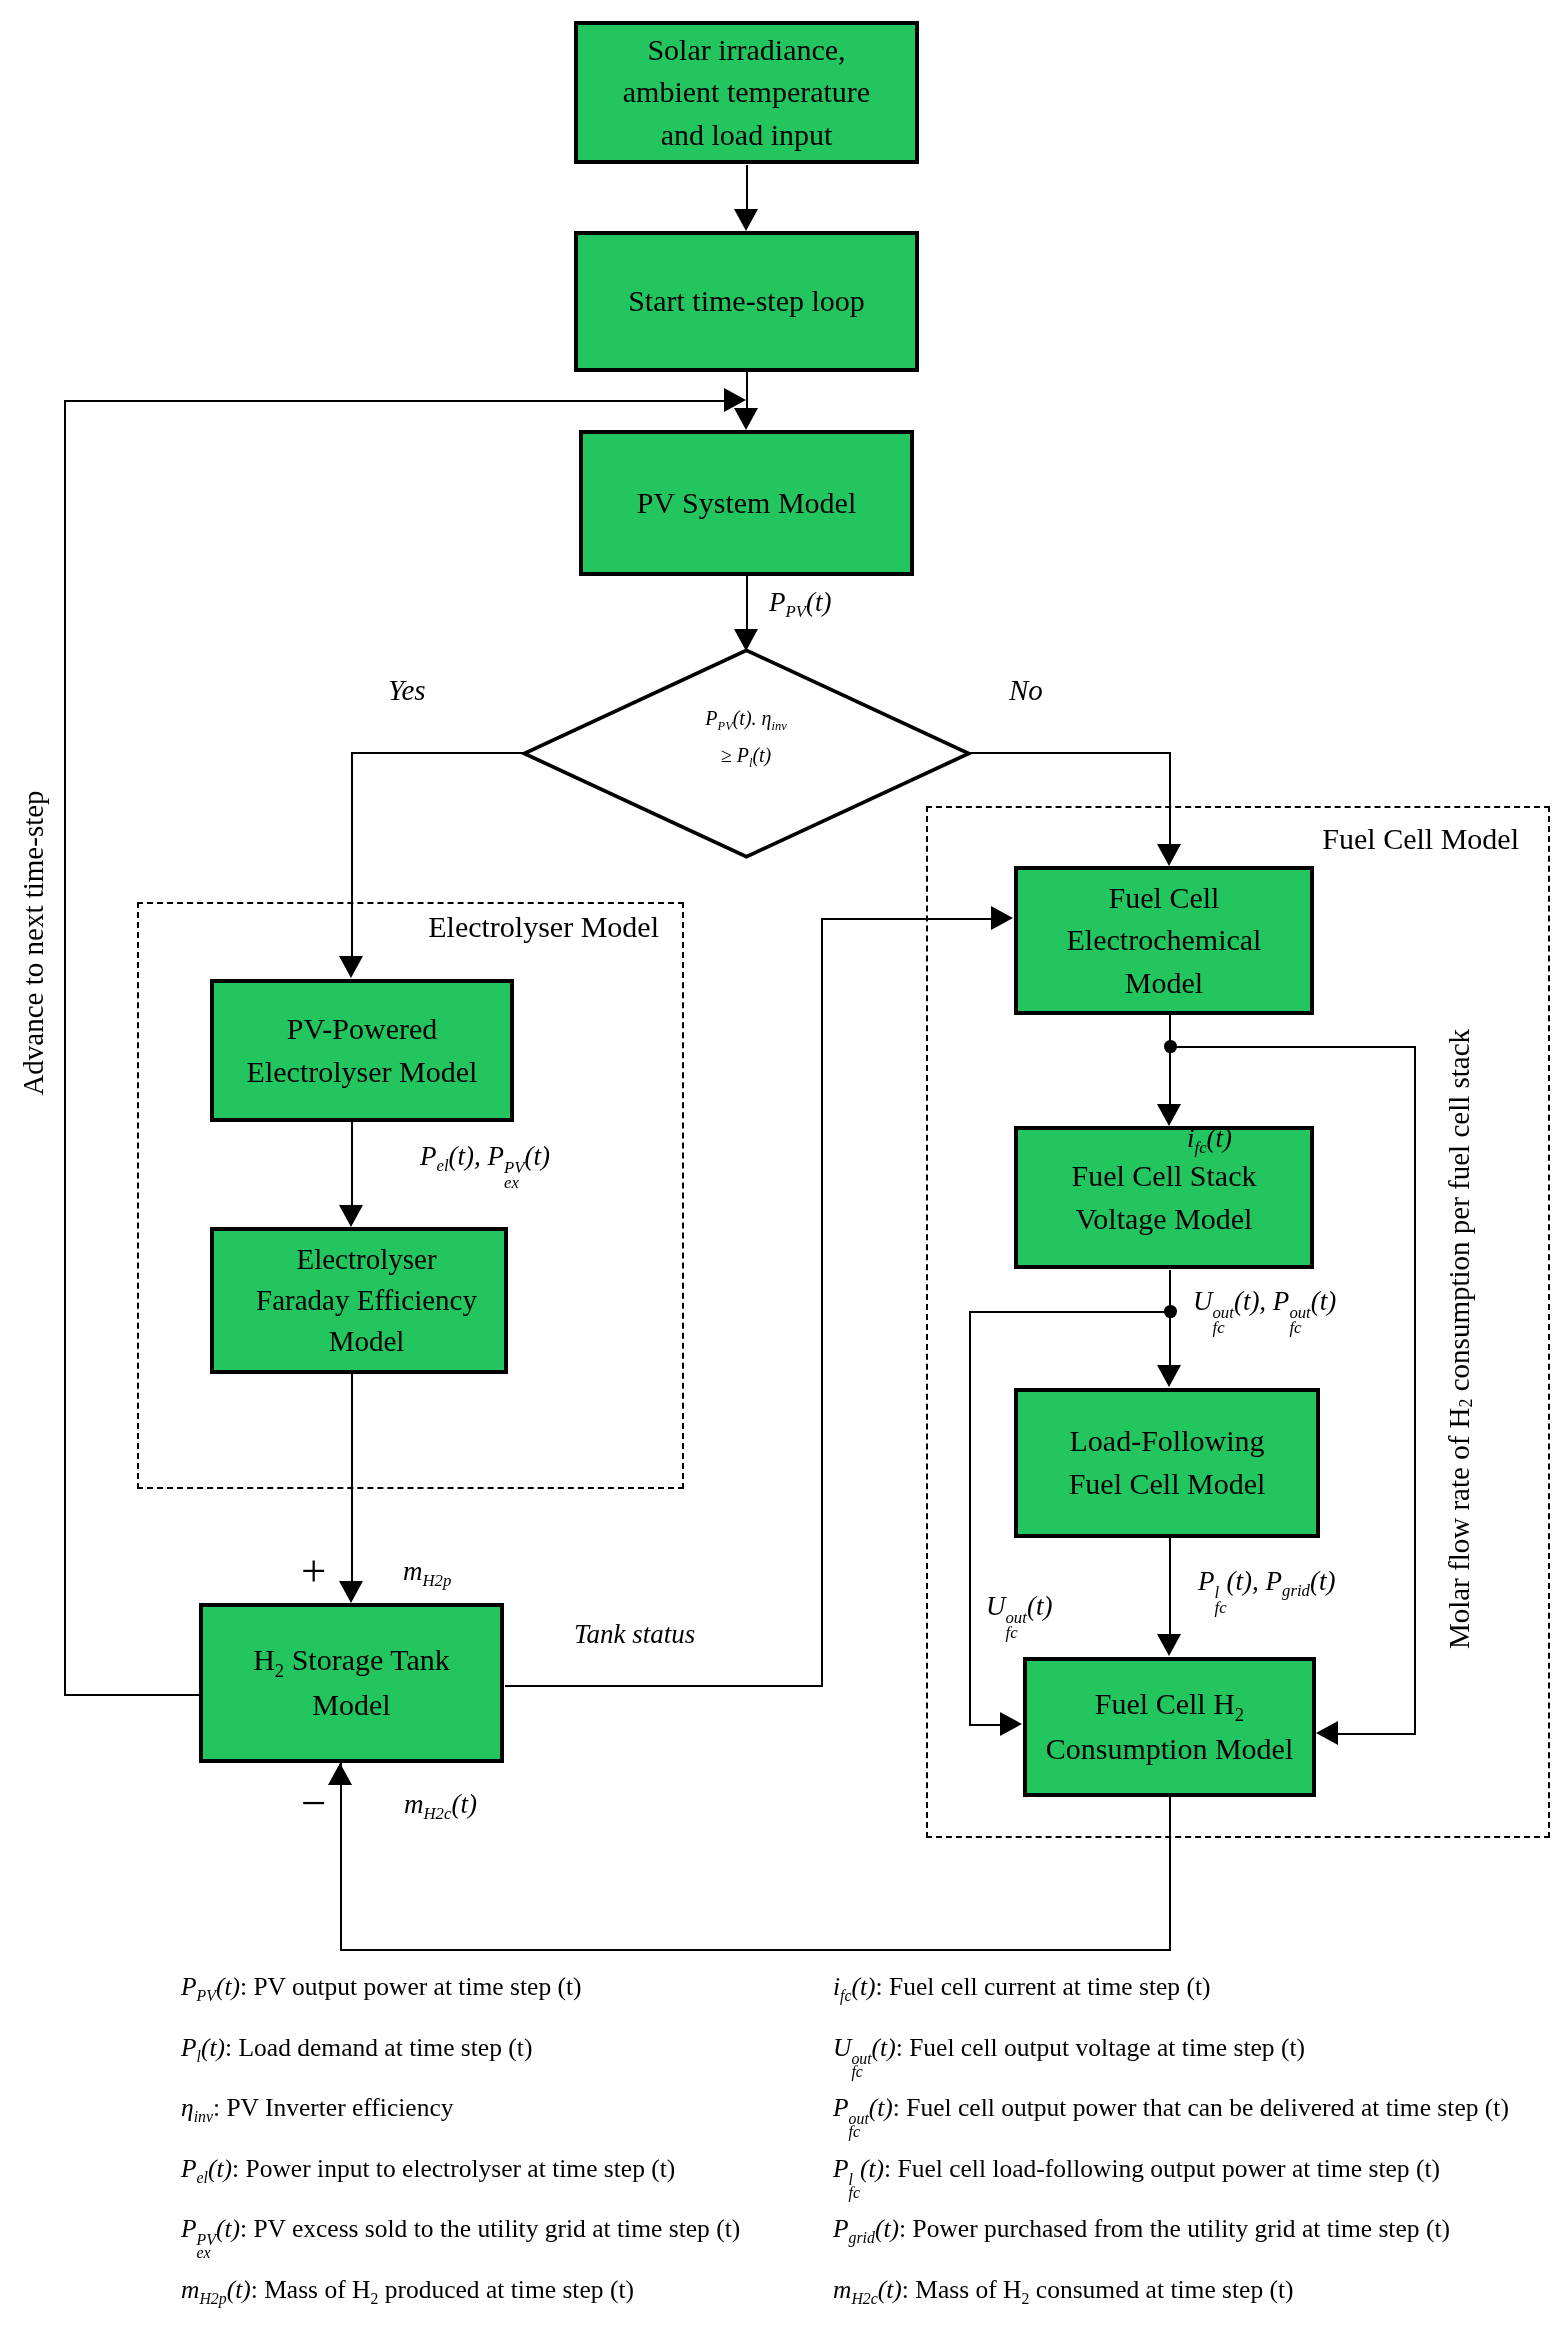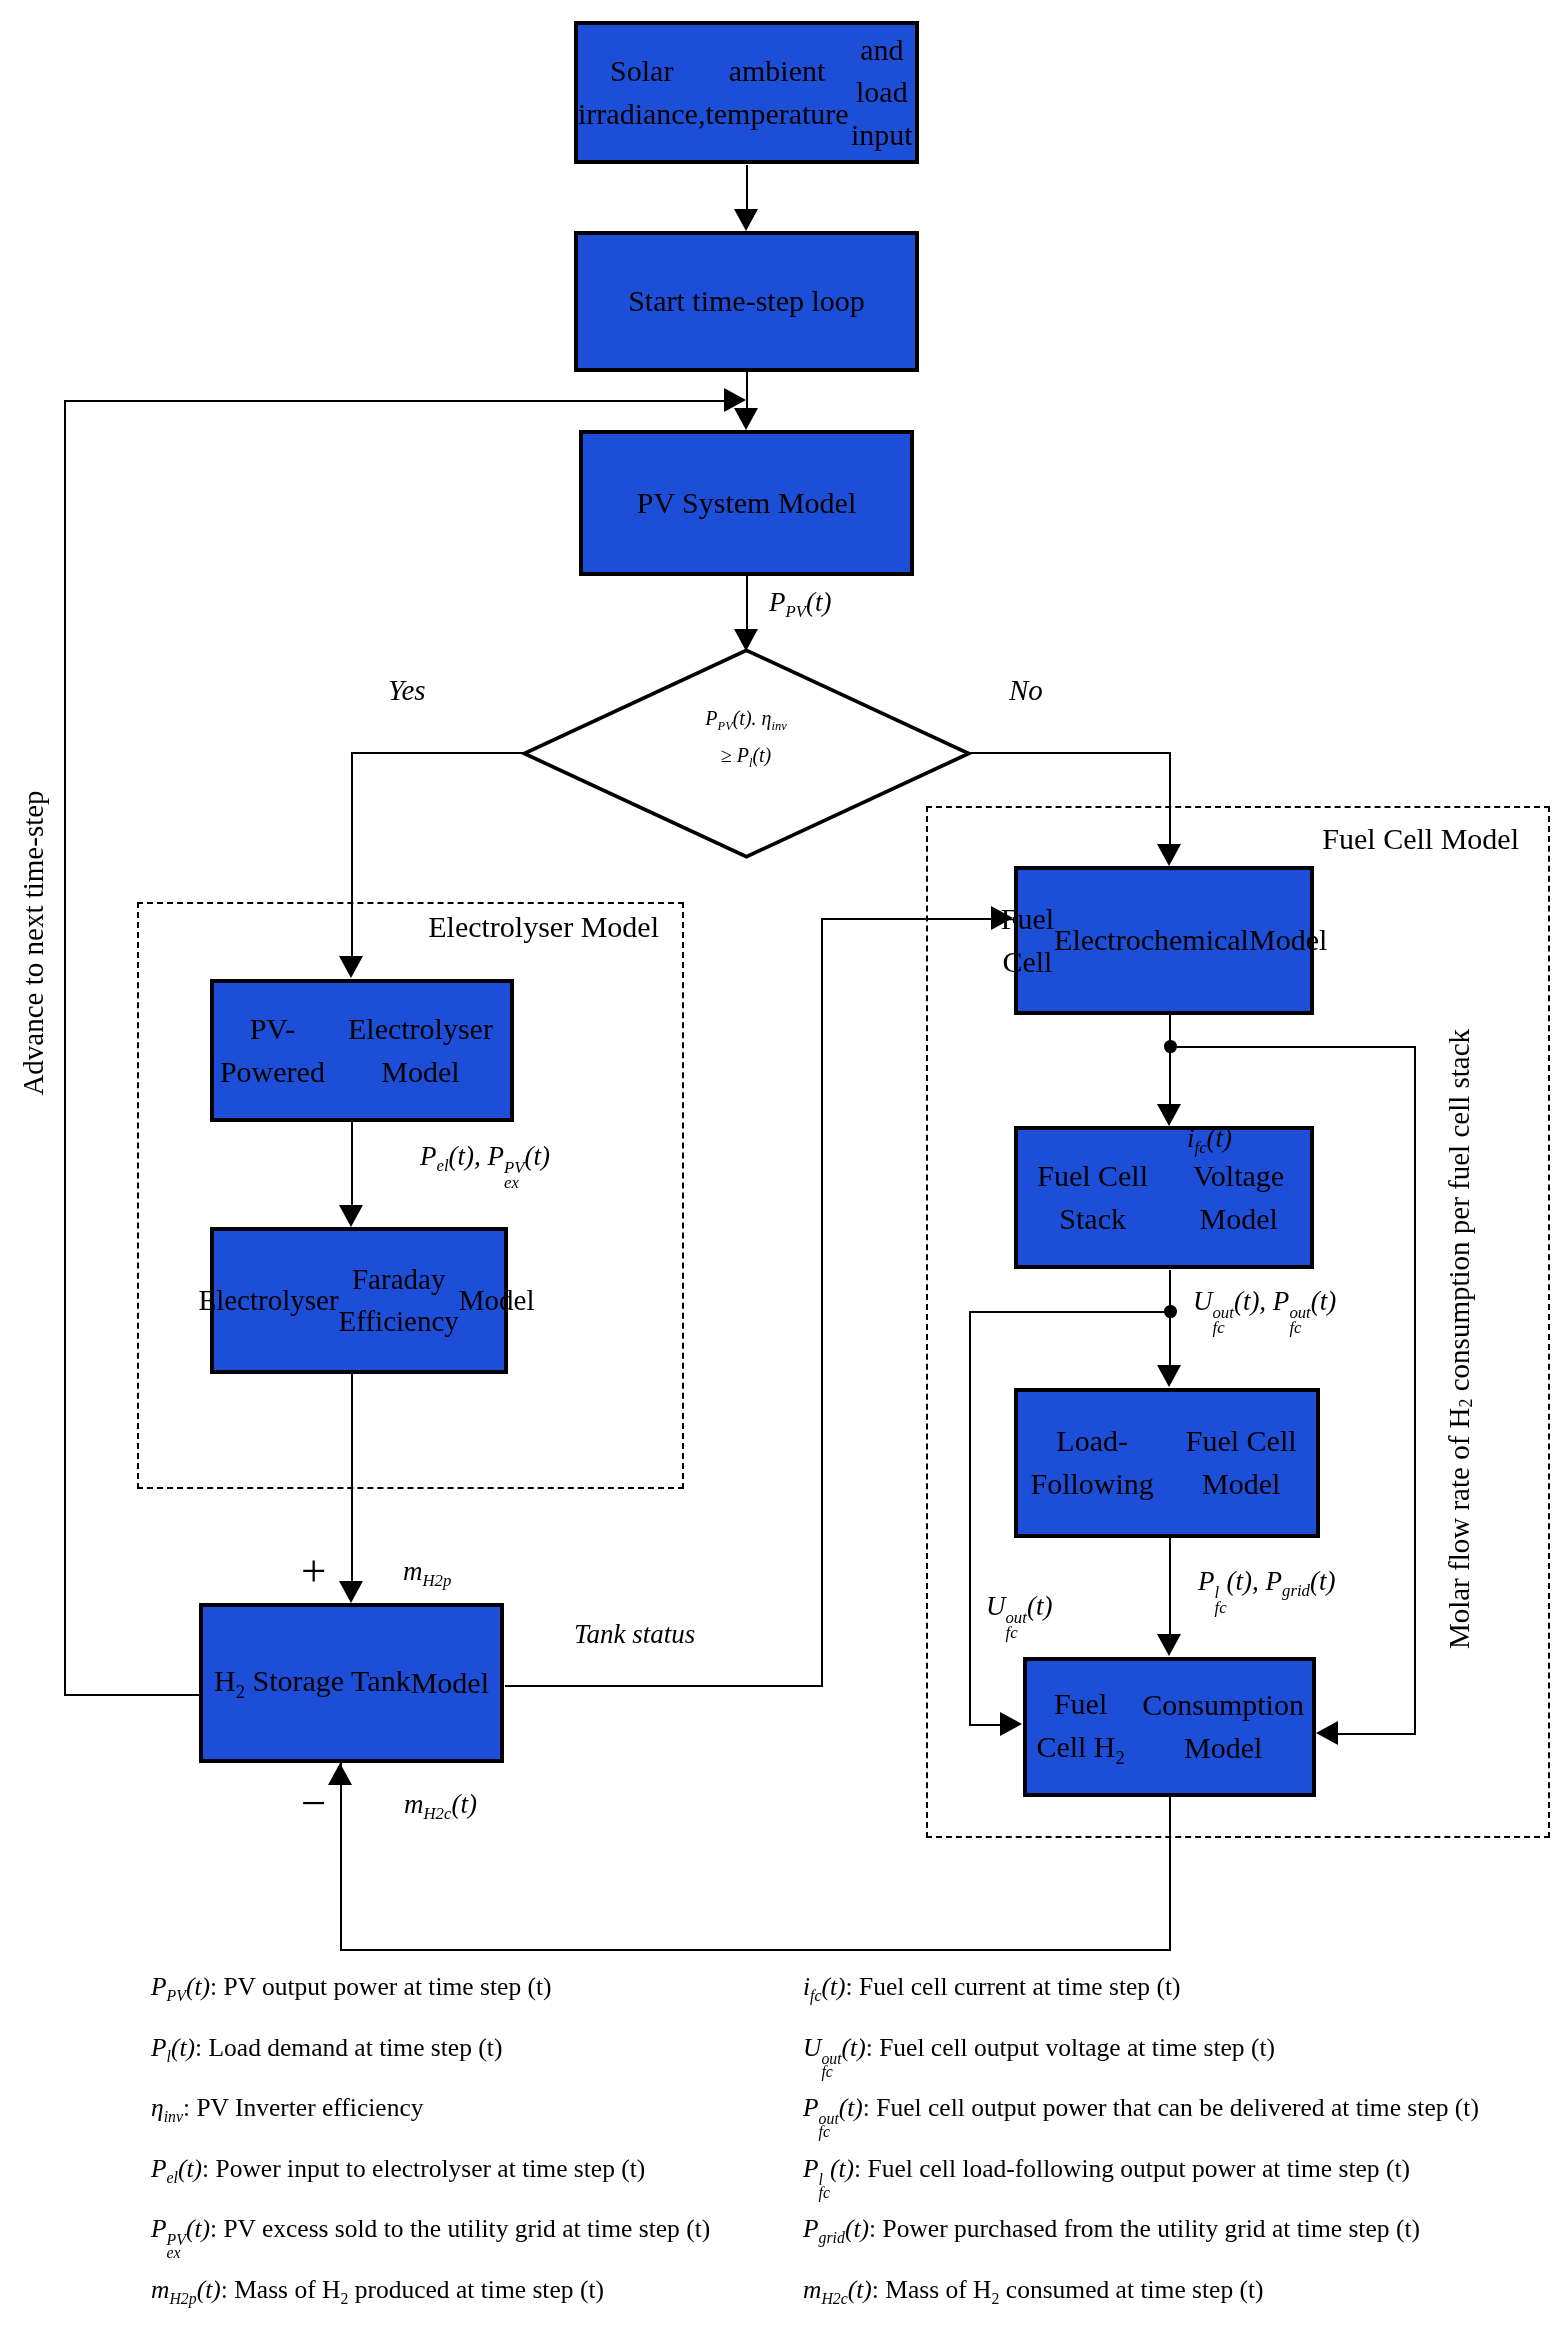--- a/index.html
+++ b/index.html
@@ -1,28 +1,28 @@
 <!DOCTYPE html>
 <html style="font-size:8.5px"><head>
 <meta charset="utf-8">
 <style>
   html,body{margin:0;padding:0;background:#ffffff;}
   #stage{position:relative;width:1568px;height:2342px;background:#ffffff;overflow:hidden;
          font-family:"Liberation Serif","DejaVu Serif",serif;color:#000;}
-  .box{position:absolute;box-sizing:border-box;border:4.3px solid #000;background:#1d4ed8;
-       display:flex;flex-direction:row;justify-content:center;align-items:center;
+  .box{position:absolute;box-sizing:border-box;border:4.3px solid #000;background:#22c55e;
+       display:flex;flex-direction:column;justify-content:center;align-items:center;
        text-align:center;font-size:30px;line-height:1.42;z-index:3;}
   .box.small{font-size:29px;padding-left:15px;}
   .dash{position:absolute;box-sizing:border-box;border:2.7px dashed #000;z-index:1;}
   .hl,.vl{position:absolute;background:#000;z-index:2;}
   .hl{height:1.6px}.vl{width:1.6px}
   .lab{position:absolute;white-space:nowrap;font-size:27px;z-index:4;}
   .sign{position:absolute;white-space:nowrap;font-size:45px;z-index:4;line-height:1;}
   .grp{position:absolute;white-space:nowrap;font-size:30px;z-index:4;text-align:right;width:319px;}
-  .leg{position:absolute;white-space:nowrap;font-size:25.5px;z-index:4;}
+  .leg{position:absolute;white-space:nowrap;font-size:25.5px;z-index:4;margin-left:30px;}
   .rot{position:absolute;white-space:nowrap;writing-mode:vertical-rl;
        transform:translate(-50%,-50%) rotate(180deg);font-size:29px;z-index:4;}
   .arr{position:absolute;width:0;height:0;border-style:solid;border-color:transparent;z-index:3;}
   .aD{border-width:22px 12.2px 0 12.2px;border-top-color:#000;}
   .aU{border-width:0 12.2px 22px 12.2px;border-bottom-color:#000;}
   .aR{border-width:12.2px 0 12.2px 22px;border-left-color:#000;}
   .aL{border-width:12.2px 22px 12.2px 0;border-right-color:#000;}
   .dot{position:absolute;width:12.8px;height:12.8px;border-radius:50%;background:#000;z-index:4;}
   .dia{position:absolute;z-index:2;}
   .diatext{position:absolute;text-align:center;font-size:20px;line-height:1.75;z-index:3;}

